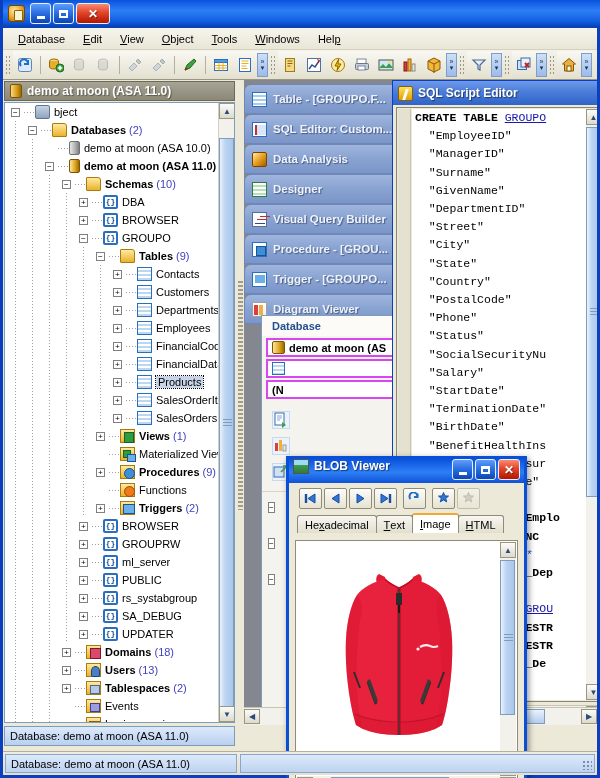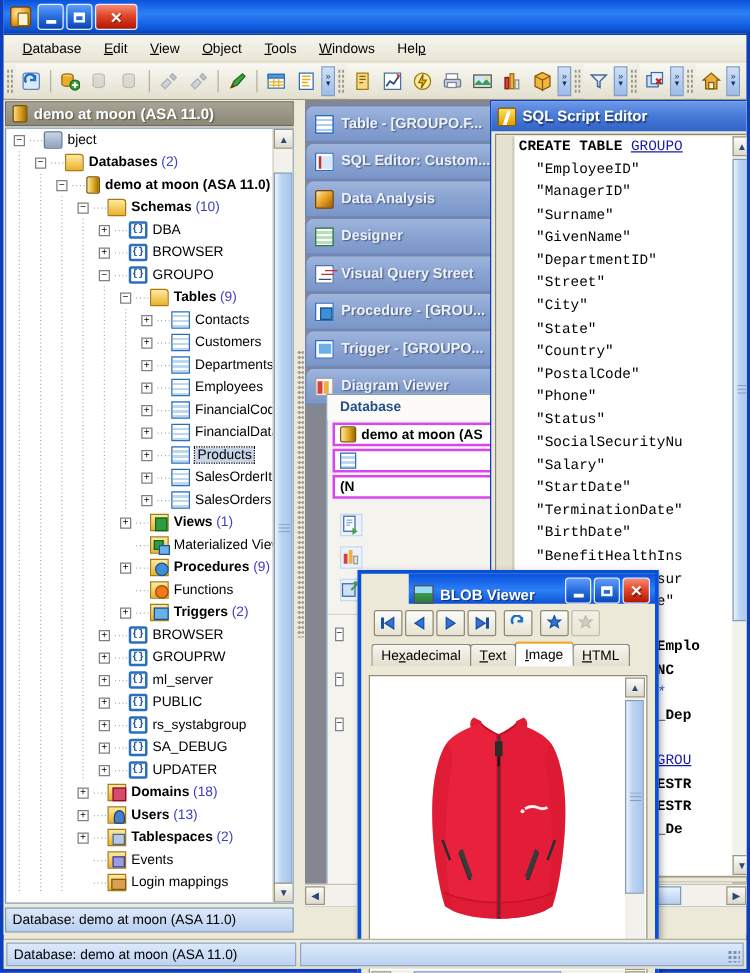--- a/index.html
+++ b/index.html
@@ -416,21 +416,21 @@
   
   #blobwin {
     position: absolute; left: 283px; top: 376px; width: 241px; height: 372px;
     border: 3px solid #0a4fd8;
     background: #ece9d8;
     box-shadow: 2px 2px 6px rgba(0,0,0,.4);
   }
   #blob-cap {
     height: 24px;
     background: linear-gradient(180deg,#0a53d8 0%,#1a66ea 25%,#2d7ff5 55%,#0f52d8 100%);
-    display: flex; align-items: flex-end; padding-left: 4px; margin-left: 38px;
+    display: flex; align-items: flex-start; padding-left: 4px;
   }
   #blob-cap .bi {
     width: 16px; height: 15px; margin-right: 5px; flex: none;
     background: linear-gradient(180deg,#9adcf5 0%,#9adcf5 40%,#3f9c4f 41%,#2f7a3c 100%);
     border: 1px solid #56544a;
   }
   #blob-cap .bt {
     flex: 1; color: #fff; font-weight: bold; font-size: 12px;
     text-shadow: 1px 1px 1px rgba(0,0,0,.5);
   }
@@ -726,20 +726,29 @@
               <span class="tlabel">bject</span>
             </div>
             <div class="trow">
               <span class="vline" style="left: 10px;"></span>
               <span style="flex: 0 0 auto; width: 23px; height: 18px;"></span>
               <span class="texp">−</span>
               <span class="tdots" style="background-image: linear-gradient(90deg, rgb(160, 160, 160) 1px, transparent 1px); background-size: 3px 1px; background-position: center center; background-repeat: repeat-x;"></span>
               <span class="ticon i-folder"></span>
               <span class="tlabel b">Databases</span>
               <span class="tcount b">(2)</span>
+            </div>
+            <div class="trow">
+              <span class="vline" style="left: 10px;"></span>
+              <span class="vline" style="left: 27px;"></span>
+              <span style="flex: 0 0 auto; width: 40px; height: 18px;"></span>
+              <span class="texp none"></span>
+              <span class="tdots" style="background-image: linear-gradient(90deg, rgb(160, 160, 160) 1px, transparent 1px); background-size: 3px 1px; background-position: center center; background-repeat: repeat-x;"></span>
+              <span class="ticon i-db gray"></span>
+              <span class="tlabel">demo at moon (ASA 10.0)</span>
             </div>
             <div class="trow">
               <span class="vline" style="left: 10px;"></span>
               <span class="vline" style="left: 27px;"></span>
               <span style="flex: 0 0 auto; width: 40px; height: 18px;"></span>
               <span class="texp">−</span>
               <span class="tdots" style="background-image: linear-gradient(90deg, rgb(160, 160, 160) 1px, transparent 1px); background-size: 3px 1px; background-position: center center; background-repeat: repeat-x;"></span>
               <span class="ticon i-db"></span>
               <span class="tlabel b">demo at moon (ASA 11.0)</span>
             </div>
@@ -1142,21 +1151,21 @@
           <div class="mdi-tab" style="top: 64px;">
             <span class="tico ti-cube"></span>
             <span>Data Analysis</span>
           </div>
           <div class="mdi-tab" style="top: 94px;">
             <span class="tico ti-designer"></span>
             <span>Designer</span>
           </div>
           <div class="mdi-tab" style="top: 124px;">
             <span class="tico ti-vqb"></span>
-            <span>Visual Query Street</span>
+            <span>Visual Query Builder</span>
           </div>
           <div class="mdi-tab" style="top: 154px;">
             <span class="tico ti-proc"></span>
             <span>Procedure - [GROU...</span>
           </div>
           <div class="mdi-tab" style="top: 184px;">
             <span class="tico ti-trig"></span>
             <span>Trigger - [GROUPO...</span>
           </div>
           <div class="mdi-tab" style="top: 214px;">

